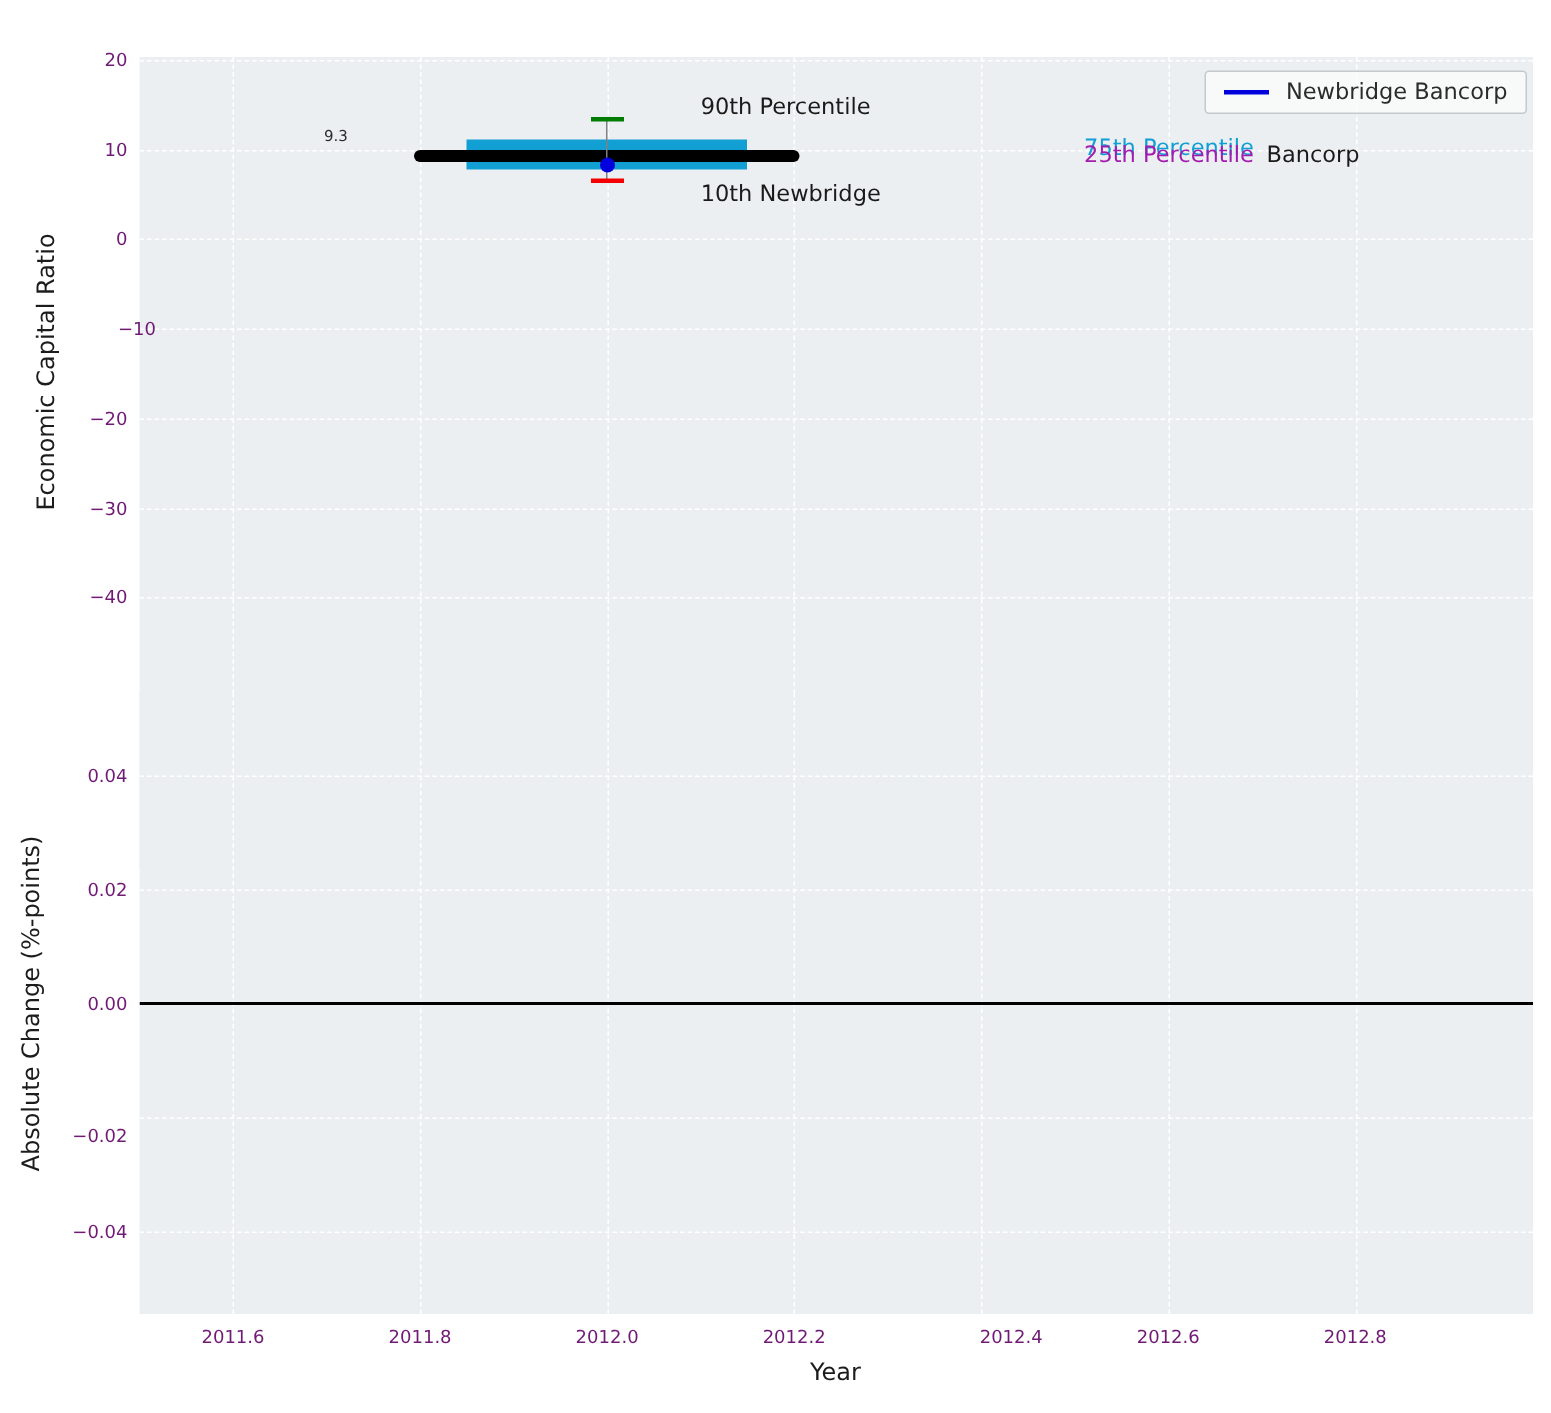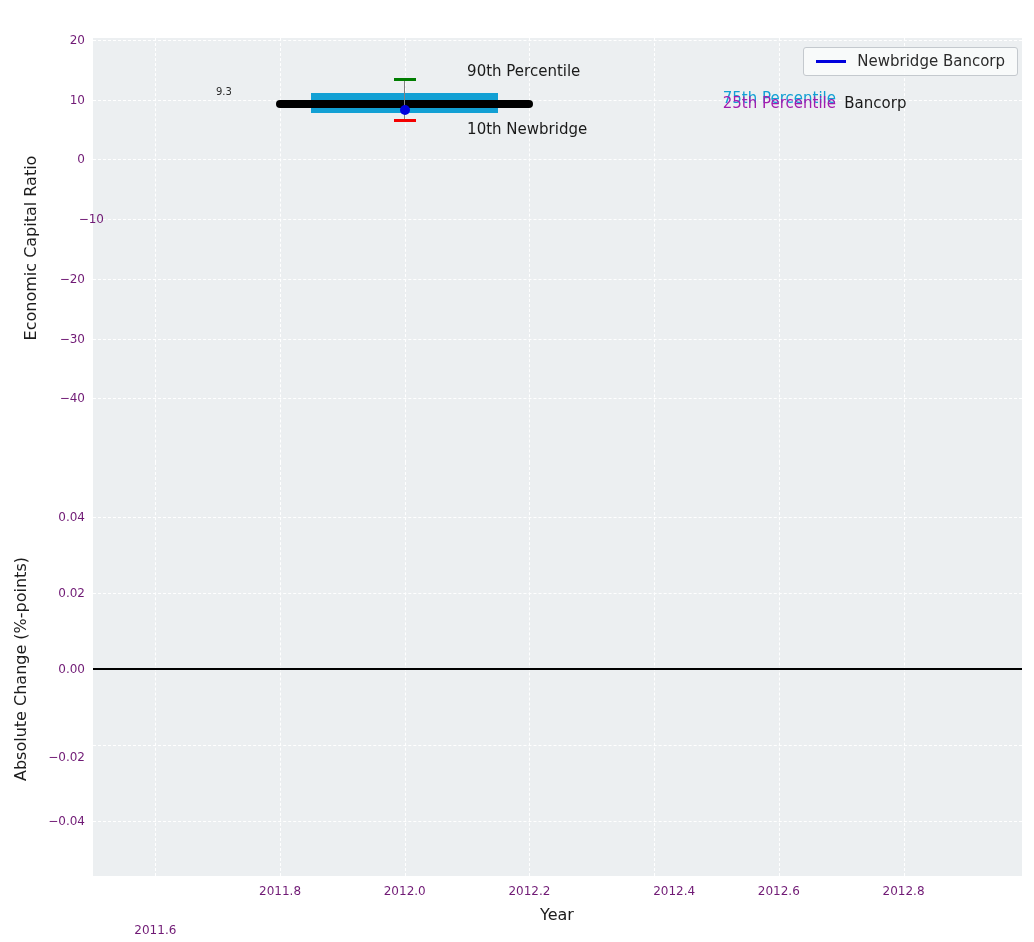--- a/index.html
+++ b/index.html
@@ -82,21 +82,21 @@
   <div class="axis-label ylabel" id="ylabel-top">Economic Capital Ratio</div>
   <div class="axis-label ylabel" id="ylabel-bottom">Absolute Change (%-points)</div>
   <div class="axis-label" id="xlabel">Year</div>
 <div class="tick ytick" style="left: 85px; top: 39.9707px;">20</div>
     <div class="tick ytick" style="left: 85px; top: 99.6892px;">10</div>
     <div class="tick ytick" style="left: 85px; top: 159.408px;">0</div>
     <div class="tick ytick" style="left: 85px; top: 219.126px; margin-left: 19px;">−10</div>
     <div class="tick ytick" style="left: 85px; top: 278.845px;">−20</div>
     <div class="tick ytick" style="left: 85px; top: 338.563px;">−30</div>
     <div class="tick ytick" style="left: 85px; top: 398.282px;">−40</div>
-    <div class="tick xtick" style="left: 155.349px; top: 885px; margin-top: 39px;">2011.6</div>
+    <div class="tick xtick" style="left: 155.349px; top: 885px;">2011.6</div>
     <div class="tick xtick" style="left: 280.047px; top: 885px;">2011.8</div>
     <div class="tick xtick" style="left: 404.745px; top: 885px;">2012.0</div>
     <div class="tick xtick" style="left: 529.443px; top: 885px; text-align: right;">2012.2</div>
     <div class="tick xtick" style="left: 654.141px; top: 885px; margin-left: 20px;">2012.4</div>
     <div class="tick xtick" style="left: 778.839px; top: 885px;">2012.6</div>
     <div class="tick xtick" style="left: 903.537px; top: 885px;">2012.8</div>
     <div class="tick ytick" style="left: 85px; top: 517.073px;">0.04</div>
     <div class="tick ytick" style="left: 85px; top: 593.037px;">0.02</div>
     <div class="tick ytick" style="left: 85px; top: 669px;">0.00</div>
     <div class="tick ytick" style="left: 85px; top: 744.963px; margin-top: 12px;">−0.02</div>

